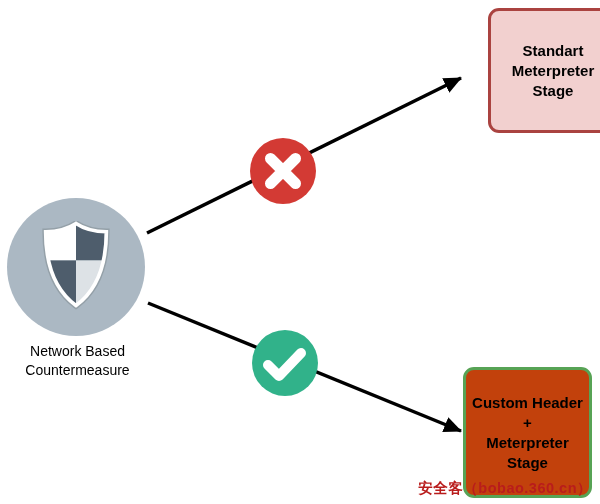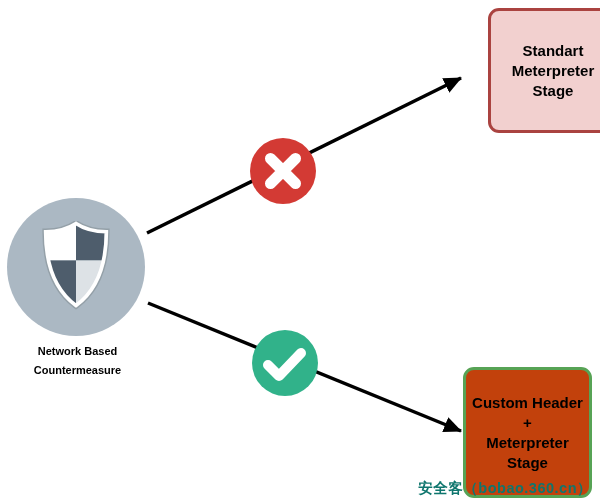--- a/index.html
+++ b/index.html
@@ -35,33 +35,33 @@
   .source-circle{
     position:absolute;left:7px;top:198px;width:138px;height:138px;
     border-radius:50%;
     background:#abb8c3;
     display:flex;align-items:center;justify-content:center;
   }
   .source-circle svg{width:82px;height:92px;}
   .source-label{
     position:absolute;left:0px;top:342px;width:155px;
     text-align:center;
-    font-weight:bold;font-size:11px;line-height:19px;color:#000;
+    font-weight:normal;font-size:14px;line-height:19px;color:#000;
     white-space:pre-line;
   }
   
   .badge{position:absolute;width:66px;height:66px;}
   .badge svg{width:66px;height:66px;display:block;}
   .badge.blocked{left:250px;top:138px;}
   .badge.allowed{left:252px;top:330px;}
   
   .watermark{
     position:absolute;right:8px;bottom:6px;
     font-weight:bold;font-size:14.5px;
-    color:#0f766e;
+    color:#b91c1c;
     letter-spacing:0.5px;
   }
 </style>
 </head>
 <body>
 
 <div class="canvas">
 
   <div class="box red">
     <span>Standart

